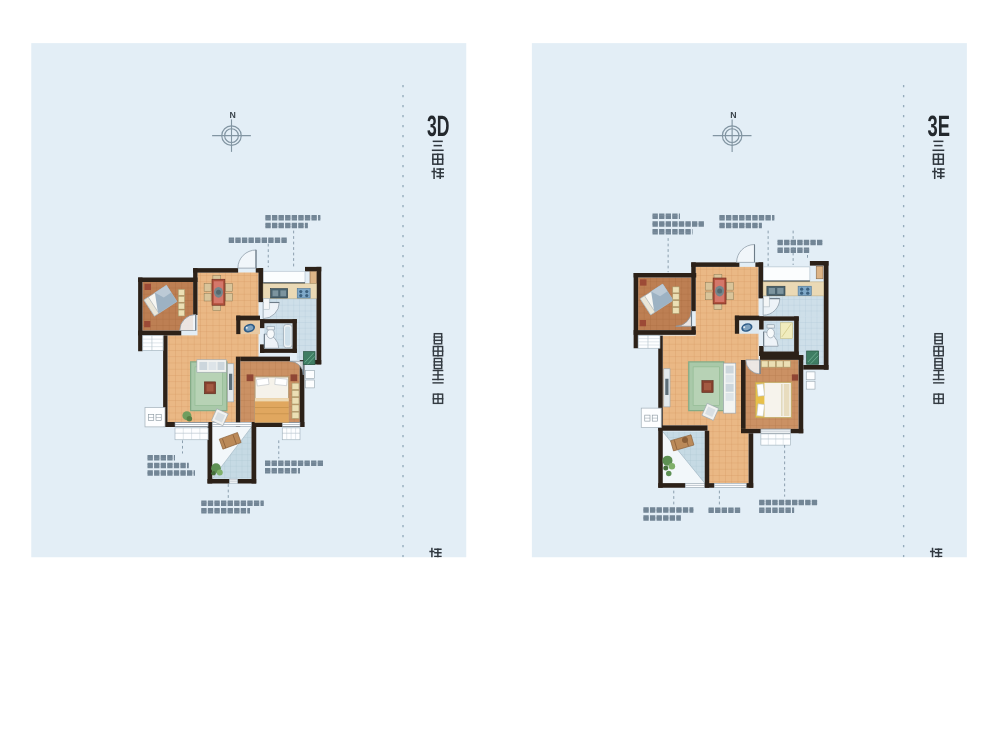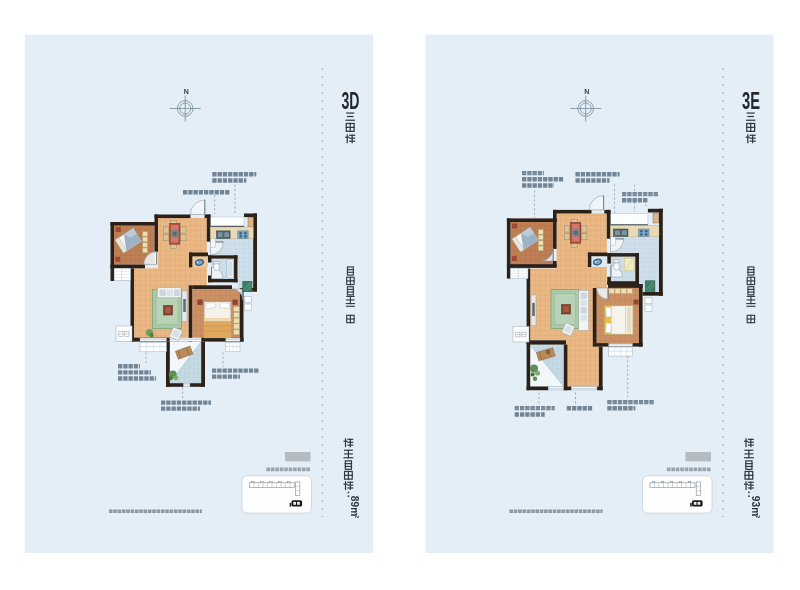--- a/index.html
+++ b/index.html
@@ -1,15 +1,15 @@
 <!DOCTYPE html>
 <html><head><meta charset="utf-8"><title>floorplans</title>
 <style>
 html,body{margin:0;padding:0;background:#ffffff;font-family:"Liberation Sans",sans-serif;}
-#page{position:relative;width:800px;height:590px;background:#ffffff;overflow:hidden;}
+#page{position:relative;width:800px;height:446px;background:#ffffff;overflow:hidden;}
 </style></head><body>
 <div id="page">
 <svg width="800" height="590" viewBox="0 0 800 590" xmlns="http://www.w3.org/2000/svg">
 <defs>
 <pattern id="tanGrid" width="5" height="5" patternUnits="userSpaceOnUse">
   <rect width="5" height="5" fill="#eab885"></rect>
   <path d="M5 0H0V5" fill="none" stroke="#d0965e" stroke-width="0.45"></path>
 </pattern>
 <pattern id="brownGrid" width="5" height="5" patternUnits="userSpaceOnUse">
   <rect width="5" height="5" fill="#bd7f53"></rect>

